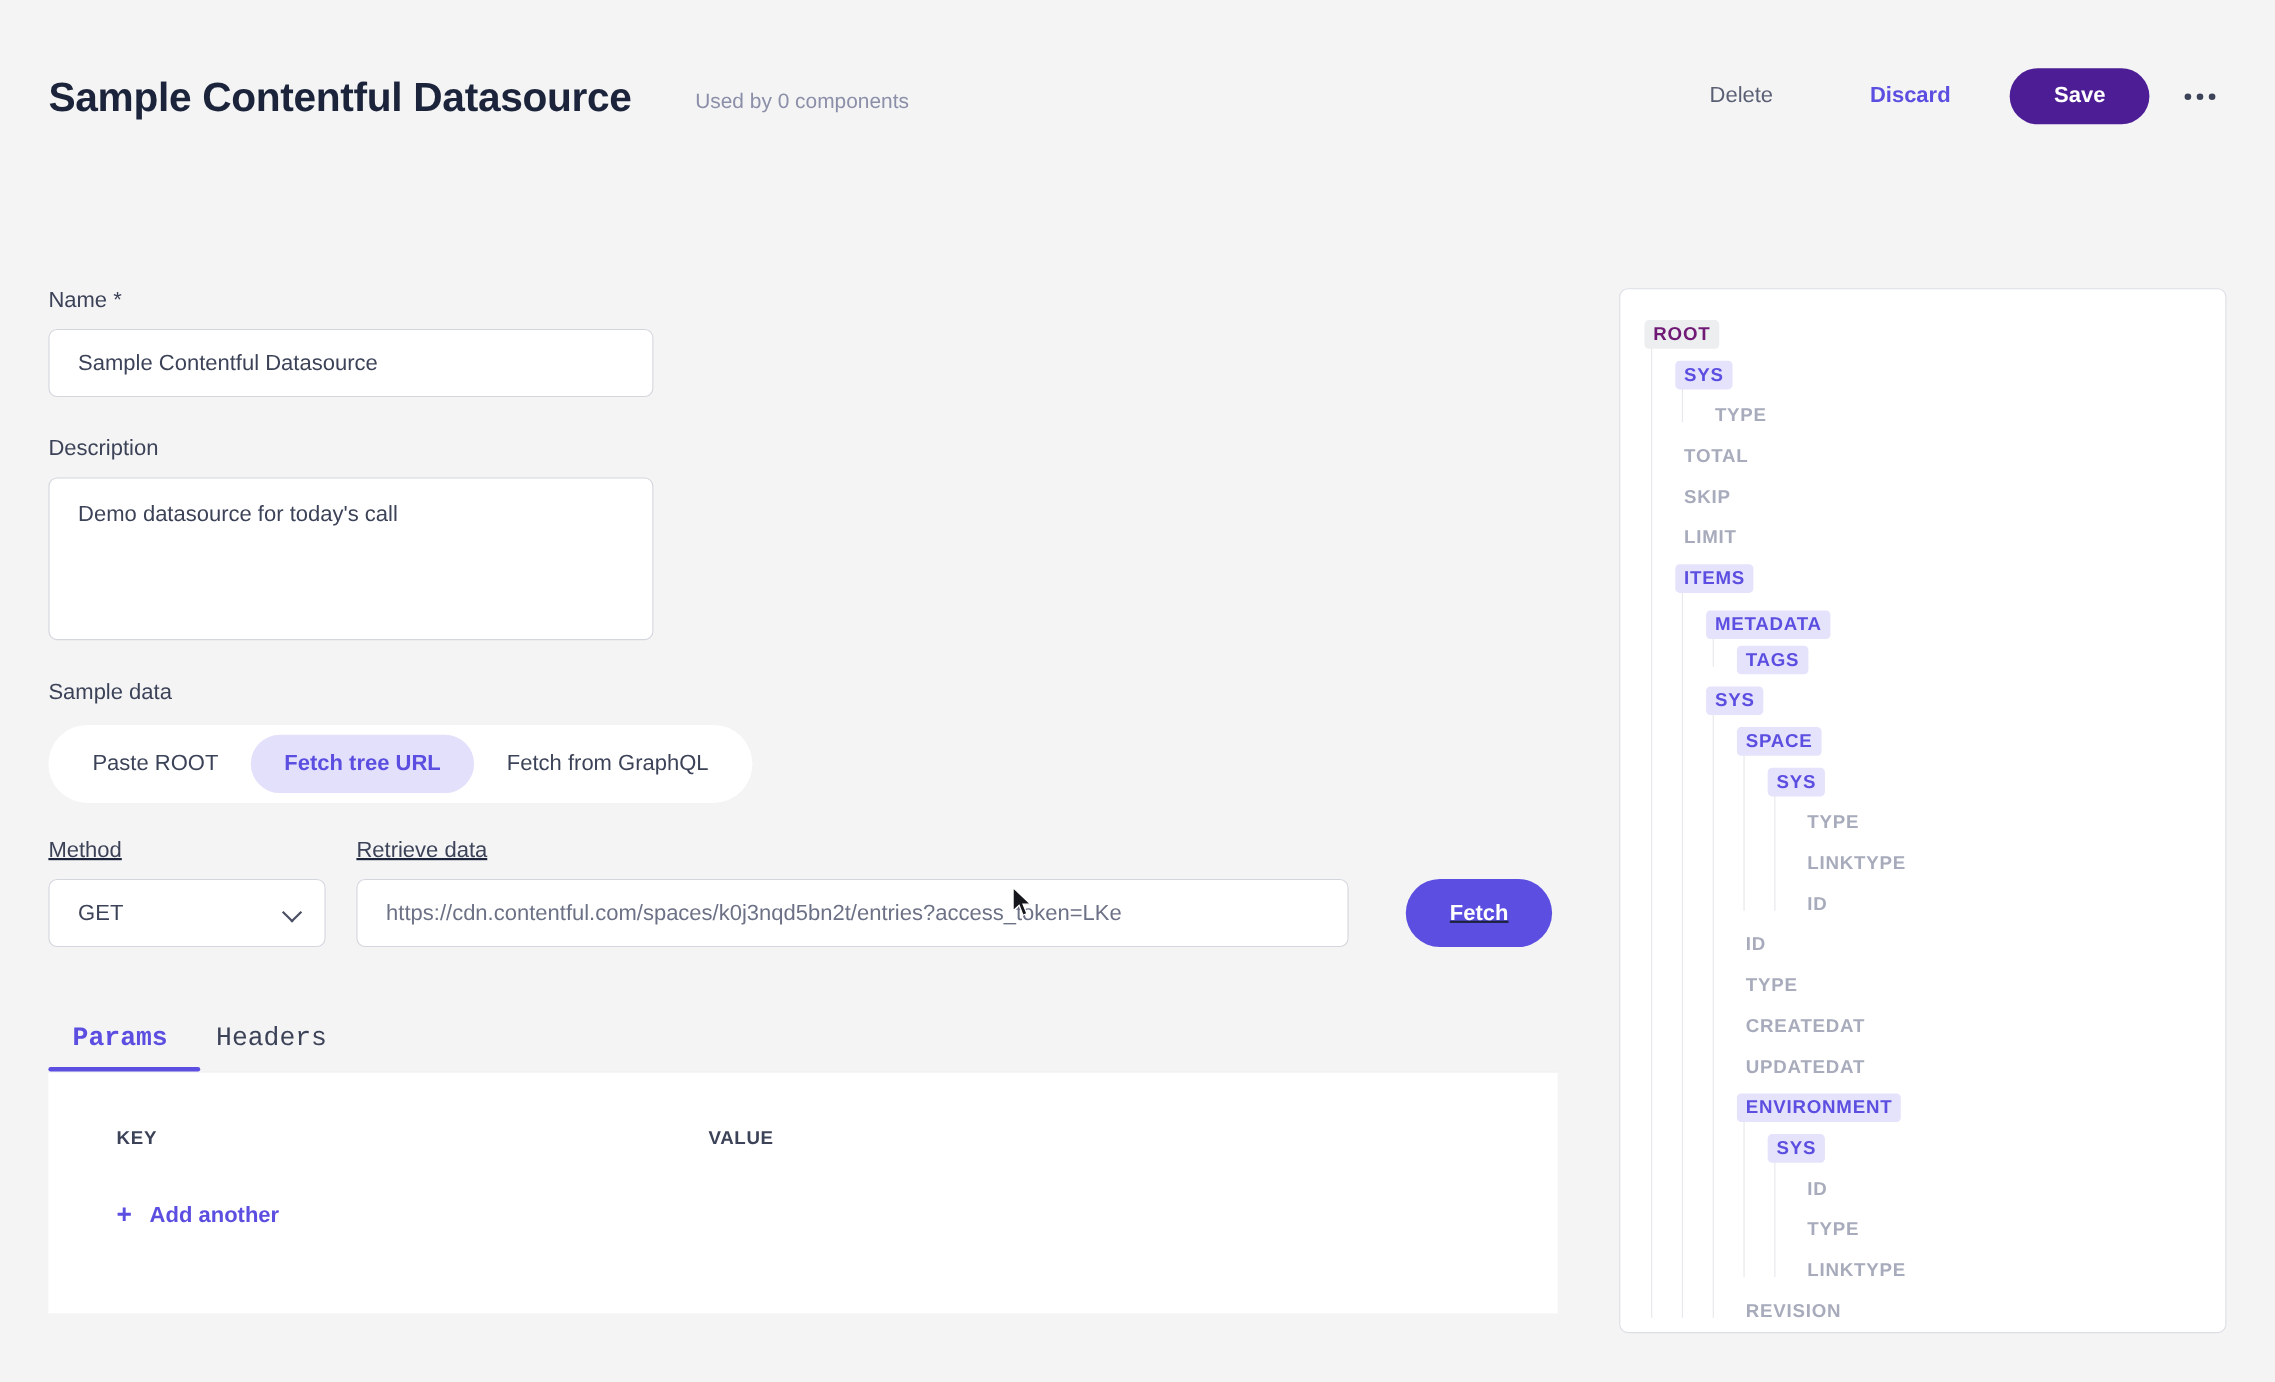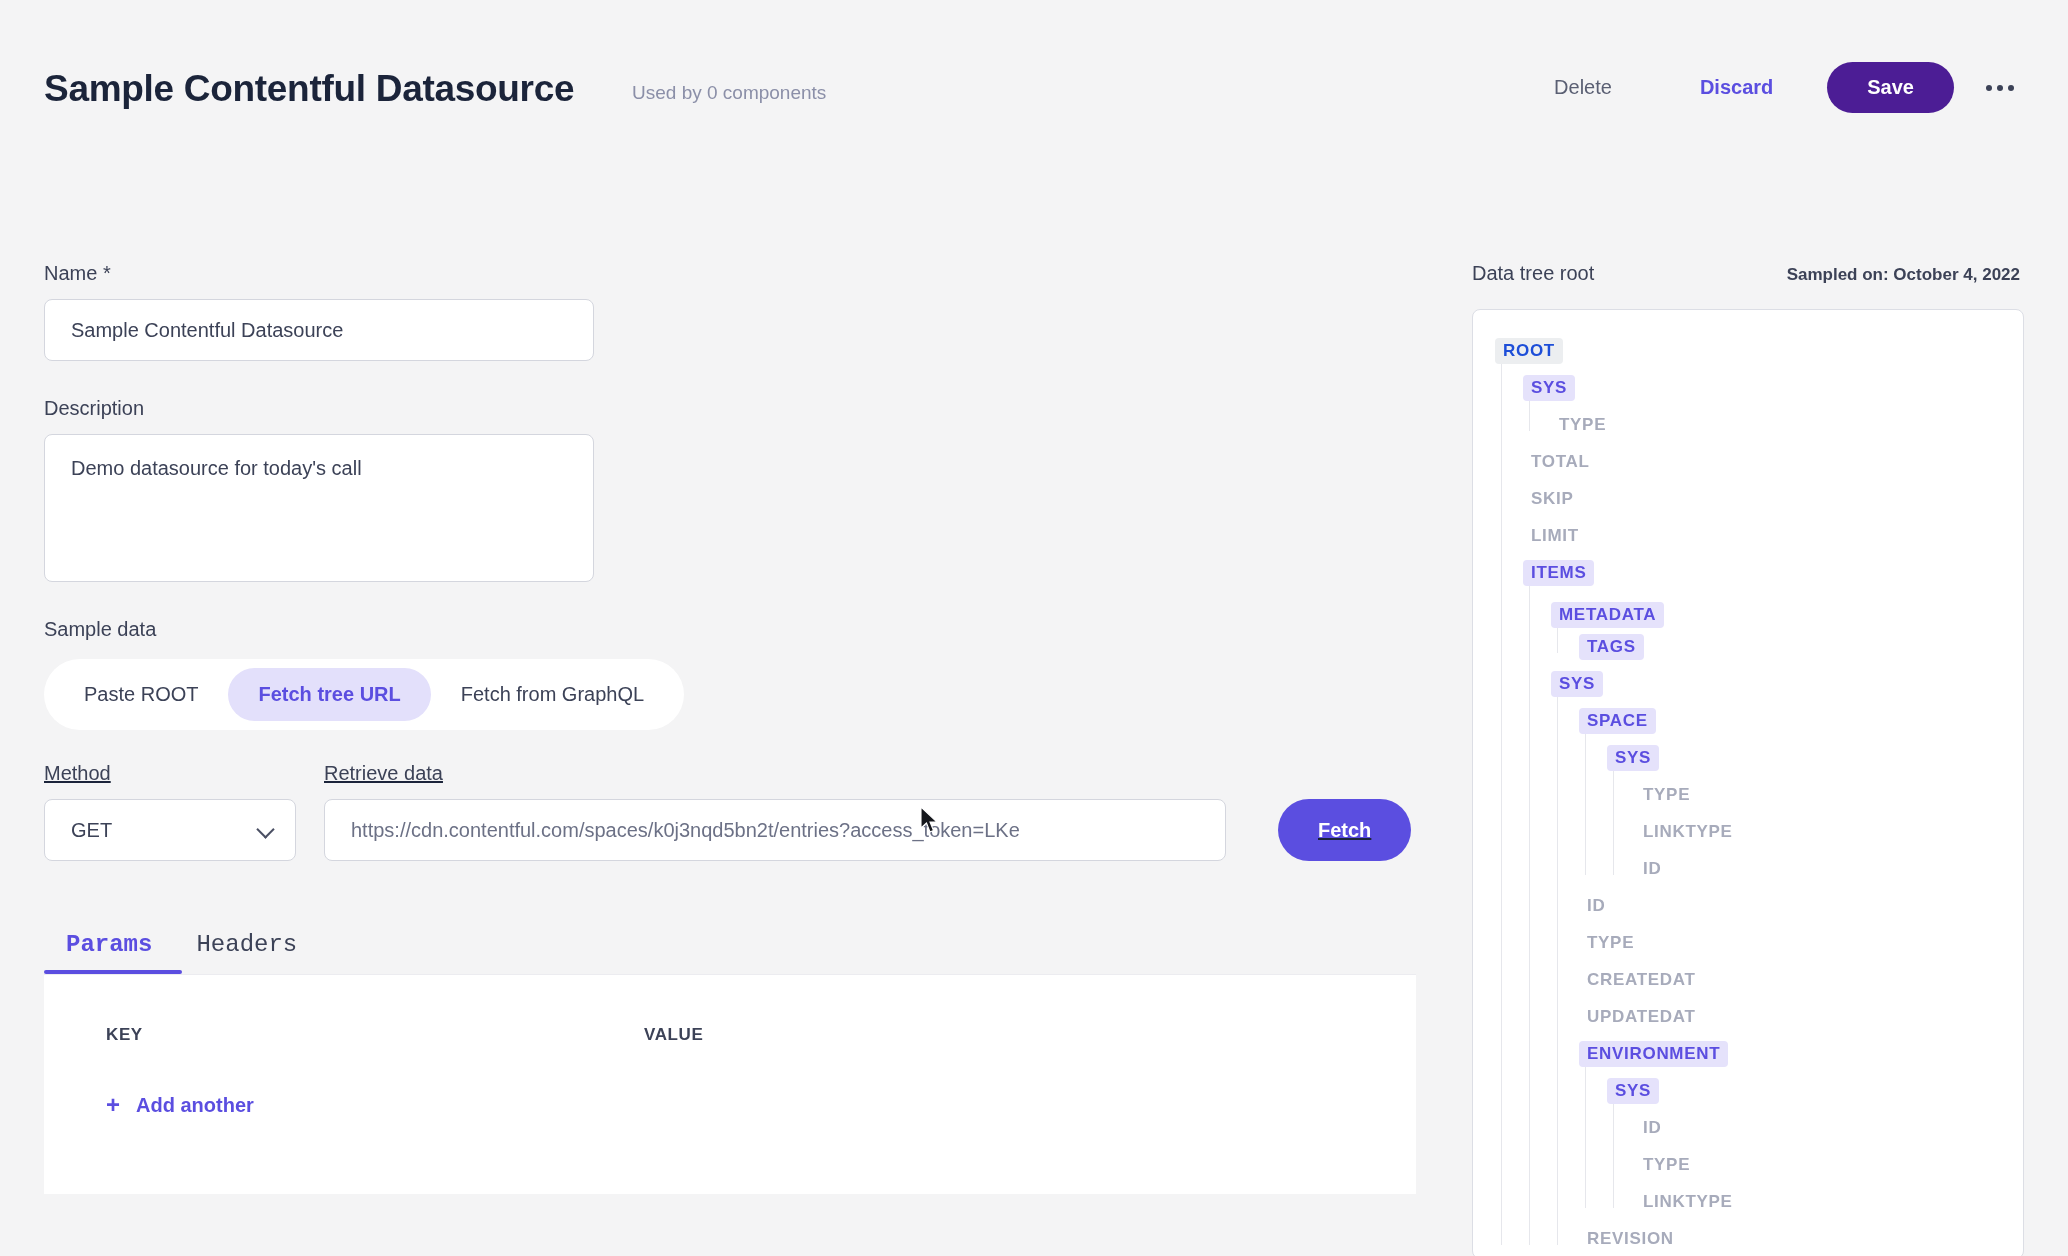--- a/index.html
+++ b/index.html
@@ -373,21 +373,21 @@
   }
   .tree-label {
     font-size: 17px;
     font-weight: bold;
     letter-spacing: 0.7px;
     white-space: nowrap;
     padding: 3px 8px;
     border-radius: 4px;
   }
   .tree-label.root {
-    color: #1d4ed8;
+    color: #701a75;
     background: #eceef0;
   }
   .tree-label.badge {
     color: #5b4ee0;
     background: #e5e2fb;
   }
   .tree-label.leaf {
     color: #a7abbb;
     background: transparent;
   }
@@ -477,24 +477,20 @@
       <div class="col-value">VALUE</div>
     </div>
     <button class="add-another">
       <span class="add-plus">+</span>
       <span class="add-text">Add another</span>
     </button>
   </div>
 </div>
 
 <div class="tree-col">
-  <div class="tree-head">
-    <span class="tree-head-title">Data tree root</span>
-    <span class="tree-head-sampled">Sampled on: October 4, 2022</span>
-  </div>
   <div class="tree-card" id="tree-card">
       <div class="guide" style="left: 28px; top: 47px; height: 888px;"></div>
       <div class="guide" style="left: 56px; top: 84px; height: 37px;"></div>
       <div class="guide" style="left: 56px; top: 269px; height: 666px;"></div>
       <div class="guide" style="left: 84px; top: 306px; height: 37px;"></div>
       <div class="guide" style="left: 84px; top: 380px; height: 555px;"></div>
       <div class="guide" style="left: 112px; top: 417px; height: 148px;"></div>
       <div class="guide" style="left: 140px; top: 454px; height: 111px;"></div>
       <div class="guide" style="left: 112px; top: 750px; height: 148px;"></div>
       <div class="guide" style="left: 140px; top: 787px; height: 111px;"></div>

